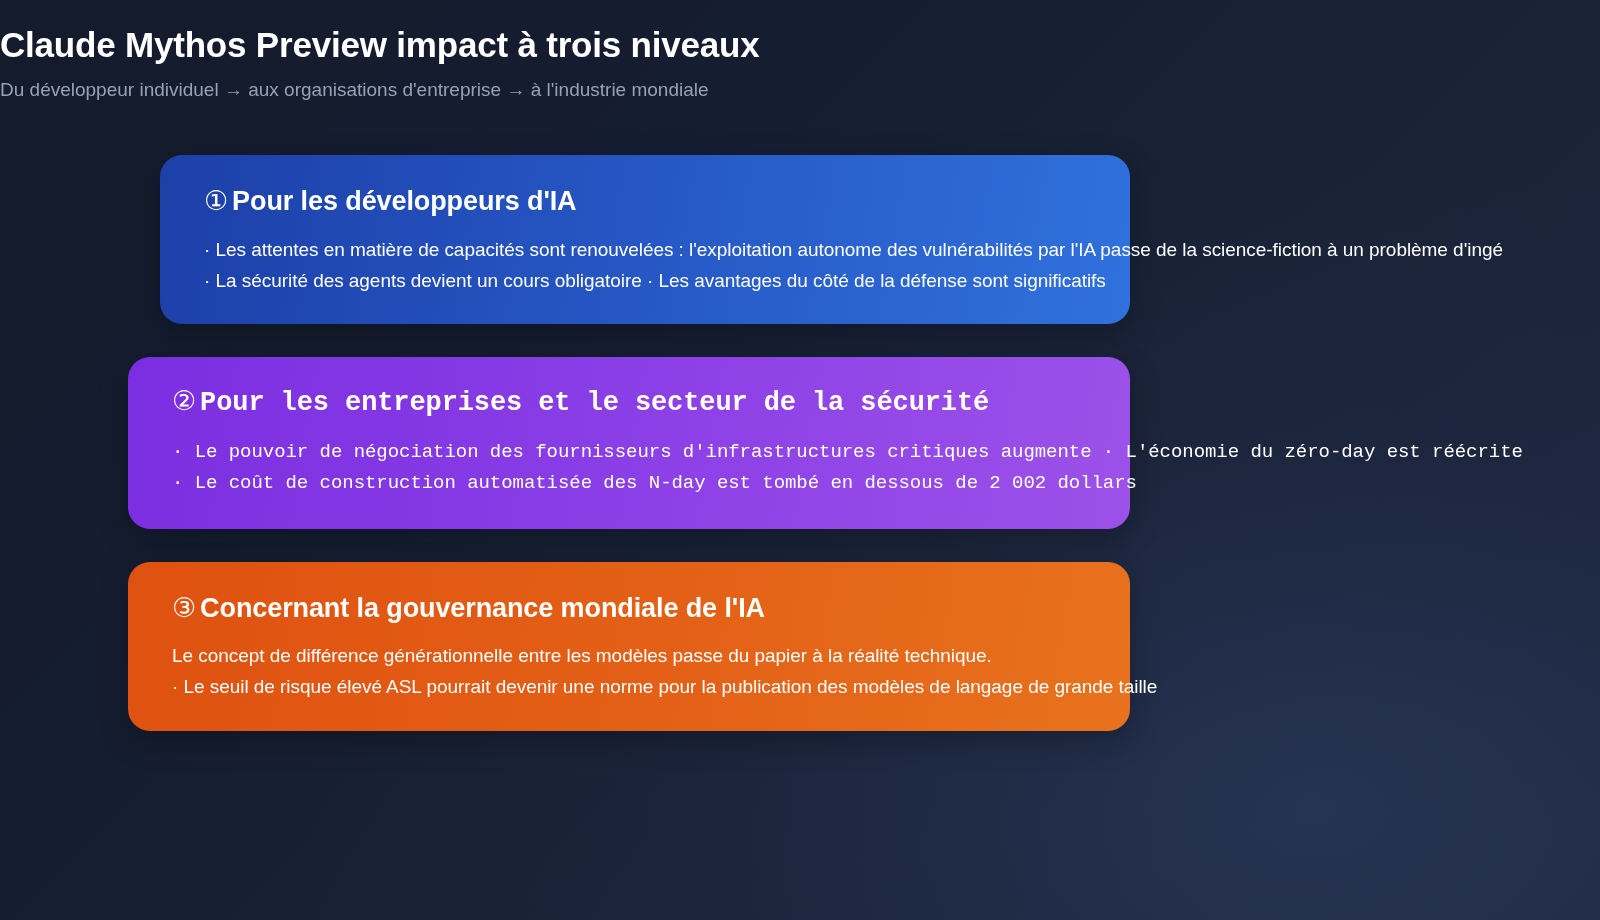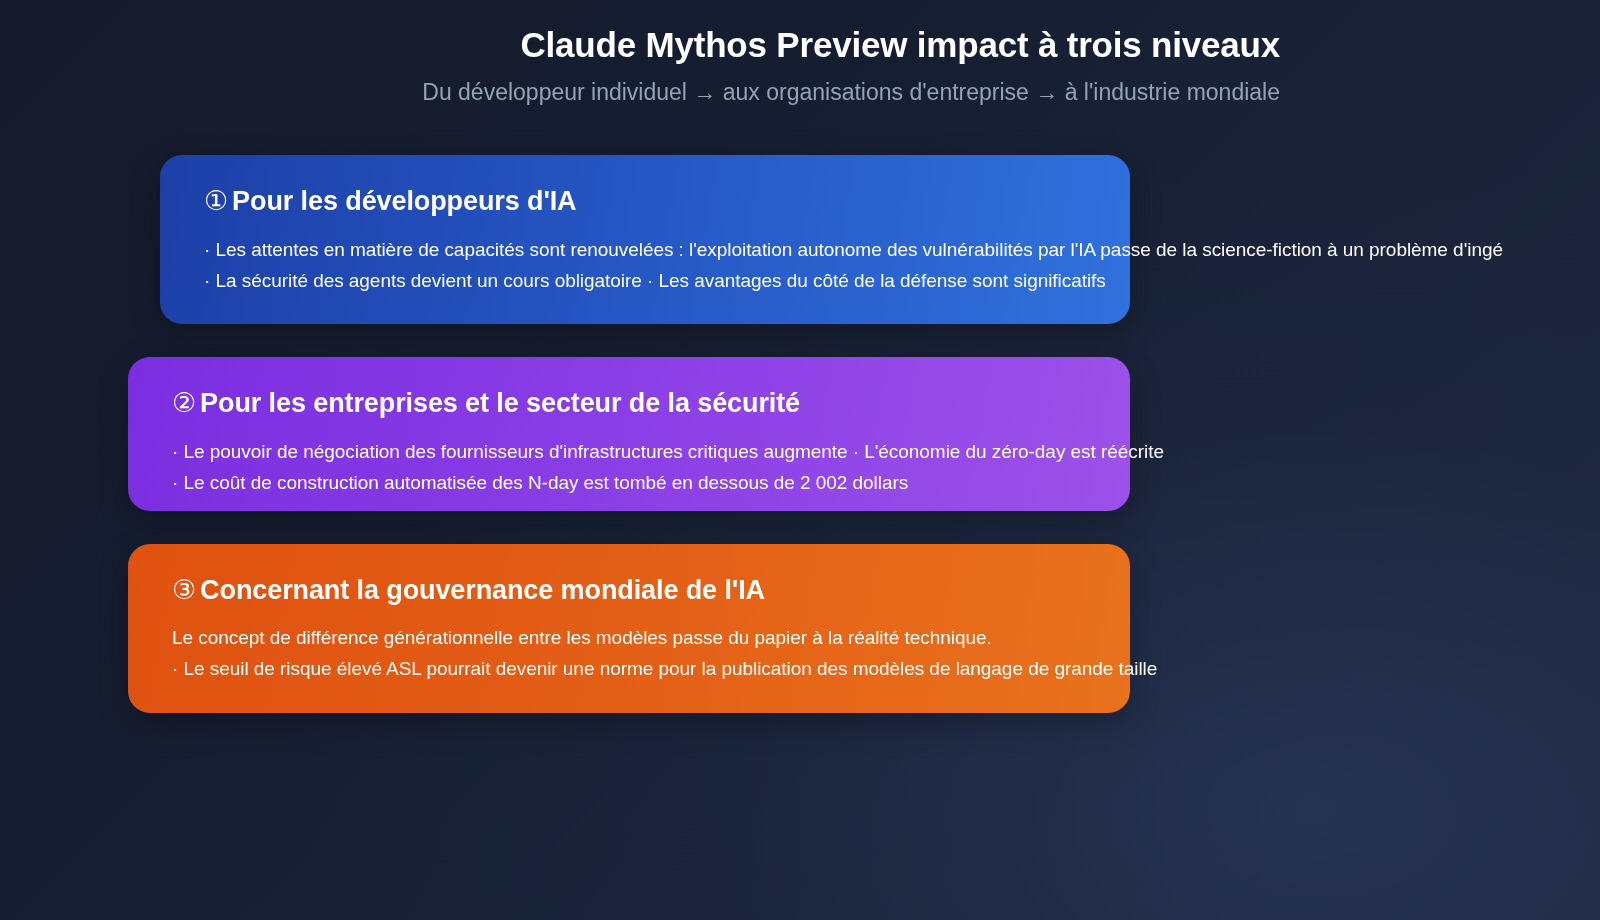--- a/index.html
+++ b/index.html
@@ -25,33 +25,33 @@
     height: 920px;
     overflow: hidden;
   }
 
   
   .header {
     position: absolute;
     left: 0;
     top: 24px;
     width: 1280px;
-    text-align: right;
+    text-align: left;
   }
   .page-title {
     margin: 0;
     font-size: 35px;
     font-weight: bold;
     letter-spacing: -0.2px;
     color: #ffffff;
     line-height: 1.2;
   }
   .page-subtitle {
     margin: 12px 0 0 0;
-    font-size: 23px;
+    font-size: 19px;
     font-weight: normal;
     color: #95a3b8;
     line-height: 1.3;
   }
 
   
   .cards {
     position: absolute;
     left: 128px;
     top: 155px;
@@ -64,21 +64,22 @@
     margin-bottom: 33px;
     box-shadow: 0 10px 30px rgba(0,0,0,0.28);
     overflow: visible;
   }
   .card-1 {
     background: linear-gradient(100deg, #1d3fa8 0%, #2555c2 45%, #3071dd 100%);
     margin-left: 32px;
   }
   .card-2 {
     background: linear-gradient(100deg, #7a2ee0 0%, #8a3ee6 48%, #9c51e9 100%);
-    padding-bottom: 12px;
+    padding-bottom: 30px;
+    font-family: Liberation Mono, monospace;
   }
   .card-3 {
     background: linear-gradient(100deg, #df5110 0%, #e35f16 50%, #e8721d 100%);
   }
   .card-heading {
     margin: 0 0 16px 0;
     font-size: 27px;
     font-weight: bold;
     color: #ffffff;
     white-space: nowrap;

